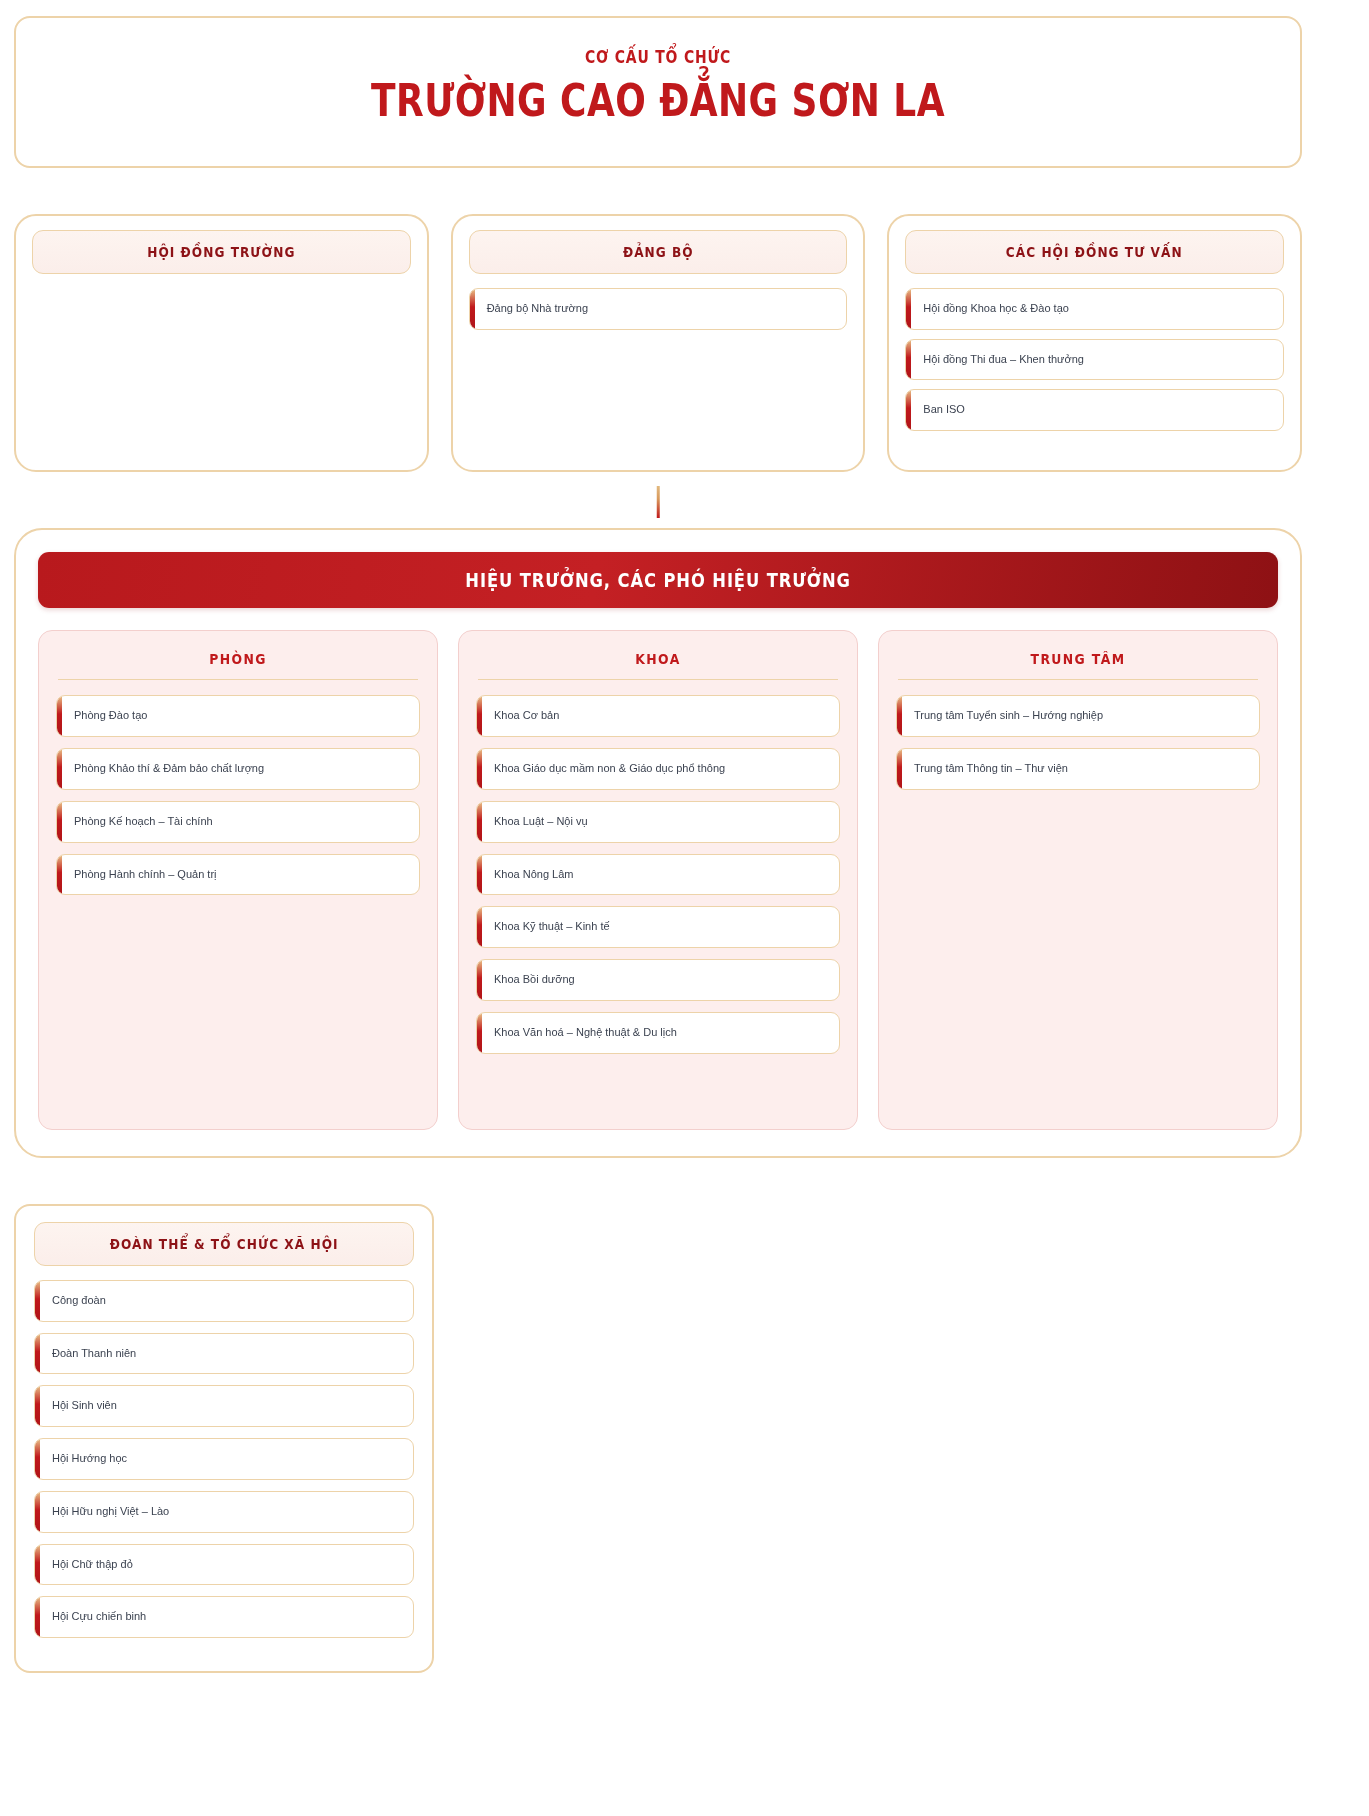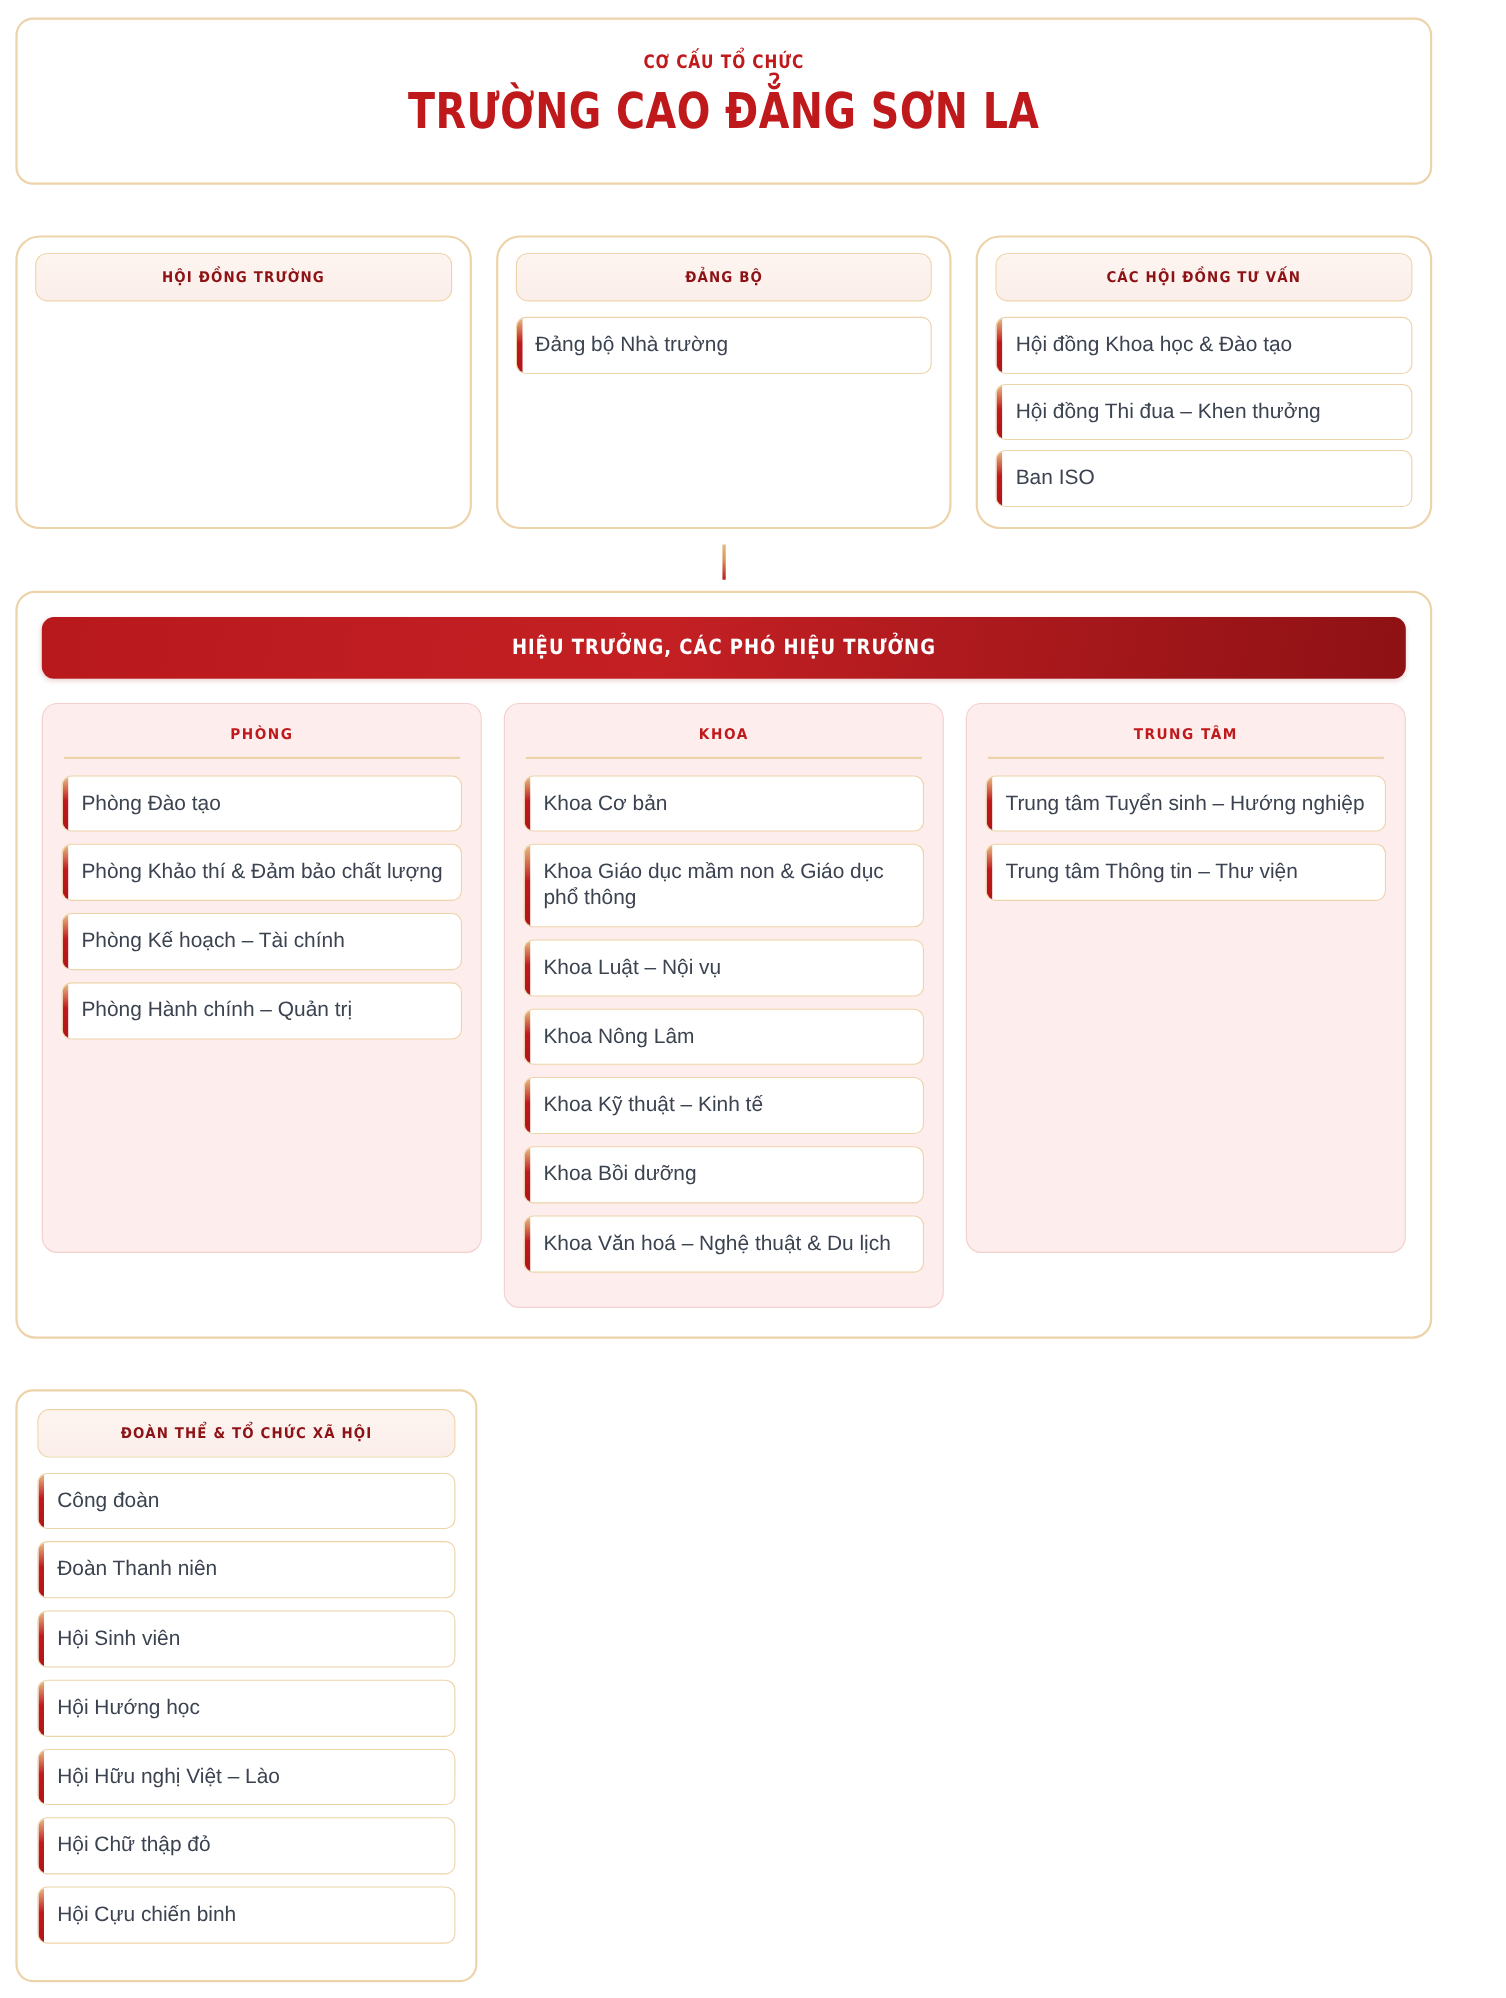--- a/index.html
+++ b/index.html
@@ -85,21 +85,21 @@
 
   
   .item{
     position:relative;
     border:1.5px solid var(--gold-soft);
     border-radius:9px;
     background:#fff;
     padding:13px 12px 13px 17px;
     margin-bottom:9px;
     overflow:hidden;
-    font-size:19px;
+    font-size:11px;
     line-height:1.25;
     color:var(--ink);
   }
   .item:last-child{margin-bottom:0;}
   .item::before{
     content:"";
     position:absolute;
     left:0; top:0; bottom:0;
     width:5px;
     background:linear-gradient(180deg,#e8bf85 0%,#c0191c 45%,#b01417 100%);
@@ -126,21 +126,21 @@
     transform:translateX(-50%);
     top:14px;
     width:2.5px;
     height:32px;
     background:linear-gradient(180deg,#e2b97f 0%,#d99a5c 40%,#c0191c 100%);
   }
 
   
   .lead-card{
     border:2px solid var(--gold-soft);
-    border-radius:18px;
+    border-radius:28px;
     background:#fff;
     padding:22px 22px 26px 22px;
   }
   .lead-banner{
     background:linear-gradient(100deg,#b8191d 0%,#c42024 45%,#8e1114 100%);
     border-radius:11px;
     text-align:center;
     padding:17px 10px;
     margin-bottom:22px;
     box-shadow:0 2px 5px rgba(140,18,22,.18);

